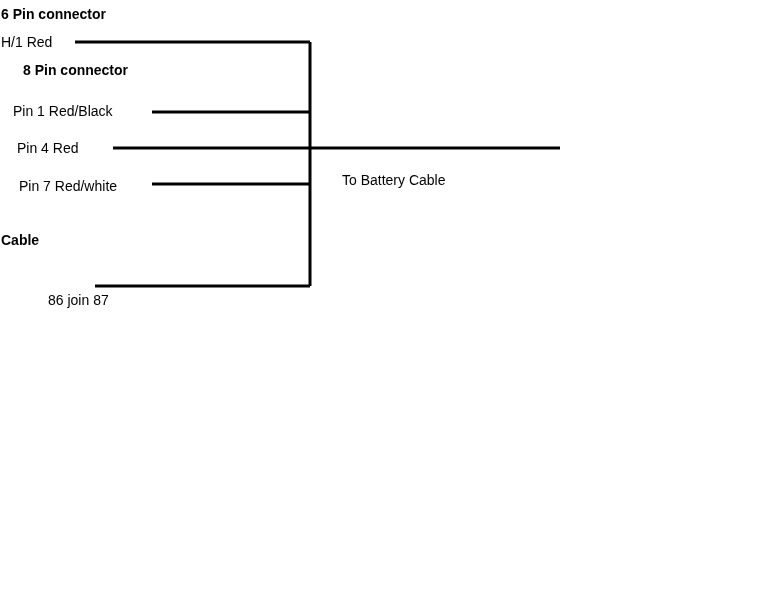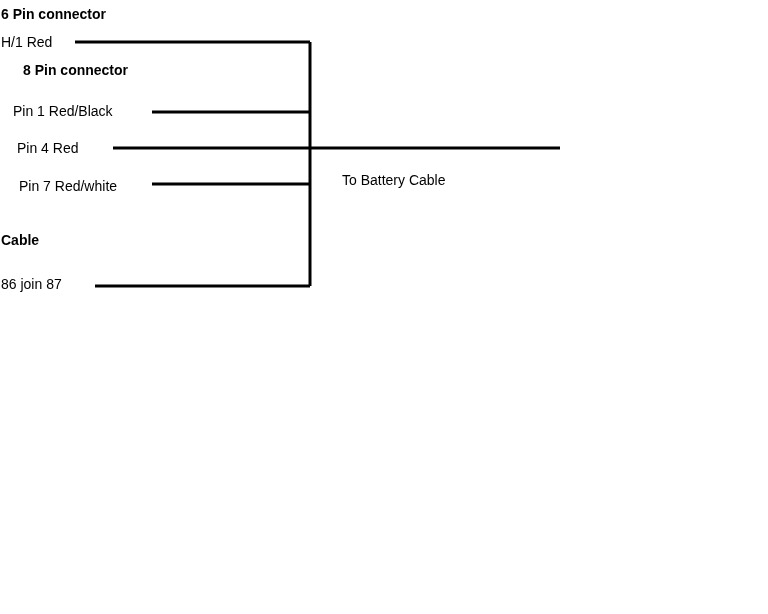--- a/index.html
+++ b/index.html
@@ -32,21 +32,21 @@
 <body>
 
 <div class="section-header" style="left:1px;top:6px;">6 Pin connector</div>
 <div class="section-header" style="left:3px;top:62px;margin-left:20px;">8 Pin connector</div>
 <div class="section-header" style="left:1px;top:232px;">Cable</div>
 
 <div class="wire-label" style="left:1px;top:34px;">H/1 Red</div>
 <div class="wire-label" style="left:13px;top:103px;">Pin 1 Red/Black</div>
 <div class="wire-label" style="left:1px;top:140px;padding-left:16px;">Pin 4 Red</div>
 <div class="wire-label" style="left:19px;top:178px;">Pin 7 Red/white</div>
-<div class="wire-label" style="left:1px;top:276px;">86 join 87</div>
+<div class="wire-label" style="left:1px;top:292px;padding-left:47px;">86 join 87</div>
 
 <div class="wire-label" style="left:342px;top:128px;margin-top:44px;">To Battery Cable</div>
 
 <svg width="768" height="614">
 
   <line x1="310" y1="42" x2="310" y2="286" stroke="black" stroke-width="3"></line>
 
   <line x1="75" y1="42" x2="310" y2="42" stroke="black" stroke-width="3"></line>
 
   <line x1="152" y1="112" x2="310" y2="112" stroke="black" stroke-width="3"></line>

